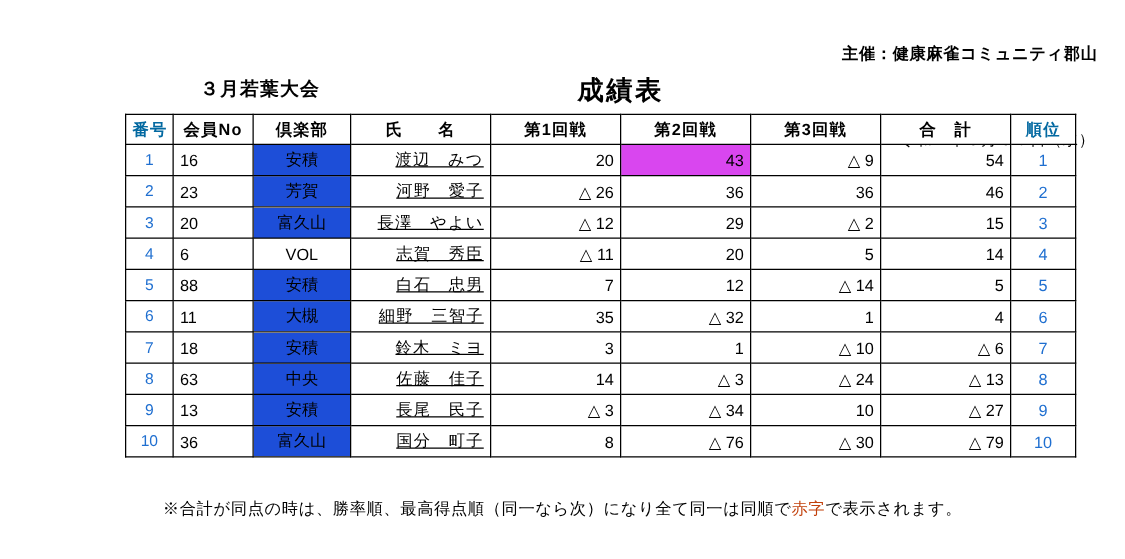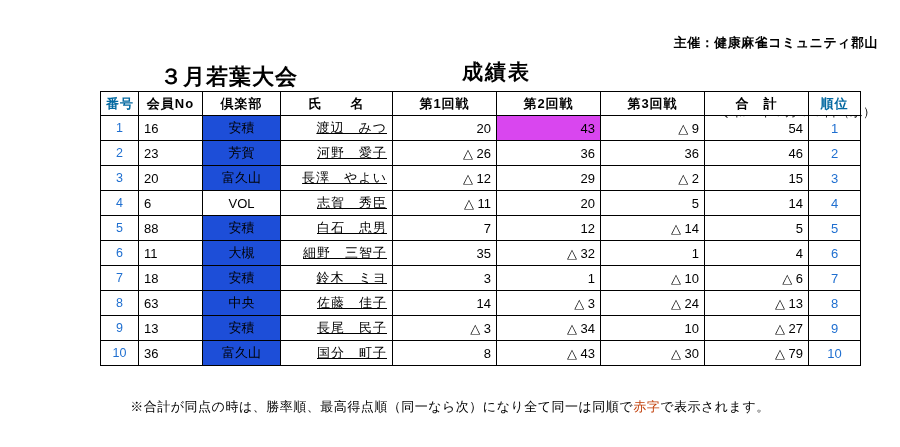--- a/index.html
+++ b/index.html
@@ -36,21 +36,21 @@
     right: 24px;
     font-size: 12.5px;
     letter-spacing: 0.5px;
     white-space: nowrap;
     margin-top: 40px;
   }
   .event-title {
     position: absolute;
     top: 62px;
     left: 160px;
-    font-size: 22px;
+    font-size: 15px;
     font-weight: bold;
     letter-spacing: 1px;
     white-space: nowrap;
   }
   .main-title {
     position: absolute;
     top: 58px;
     left: 462px;
     font-size: 21px;
     font-weight: bold;
@@ -284,21 +284,21 @@
           <td class="score">10</td>
           <td class="score">△ 27</td>
           <td class="rank">9</td>
         </tr>
         <tr>
           <td class="num">10</td>
           <td class="memno">36</td>
           <td class="club club-pink">富久山</td>
           <td class="pname">国分　町子</td>
           <td class="score">8</td>
-          <td class="score">△ 43</td>
+          <td class="score">△ 76</td>
           <td class="score">△ 30</td>
           <td class="score">△ 79</td>
           <td class="rank">10</td>
         </tr>
       </tbody>
     </table>
   </div>
 
   <div class="footnote">
     <span>※合計が同点の時は、勝率順、最高得点順（同一なら次）になり全て同一は同順で</span><span class="red">赤字</span><span>で表示されます。</span>

